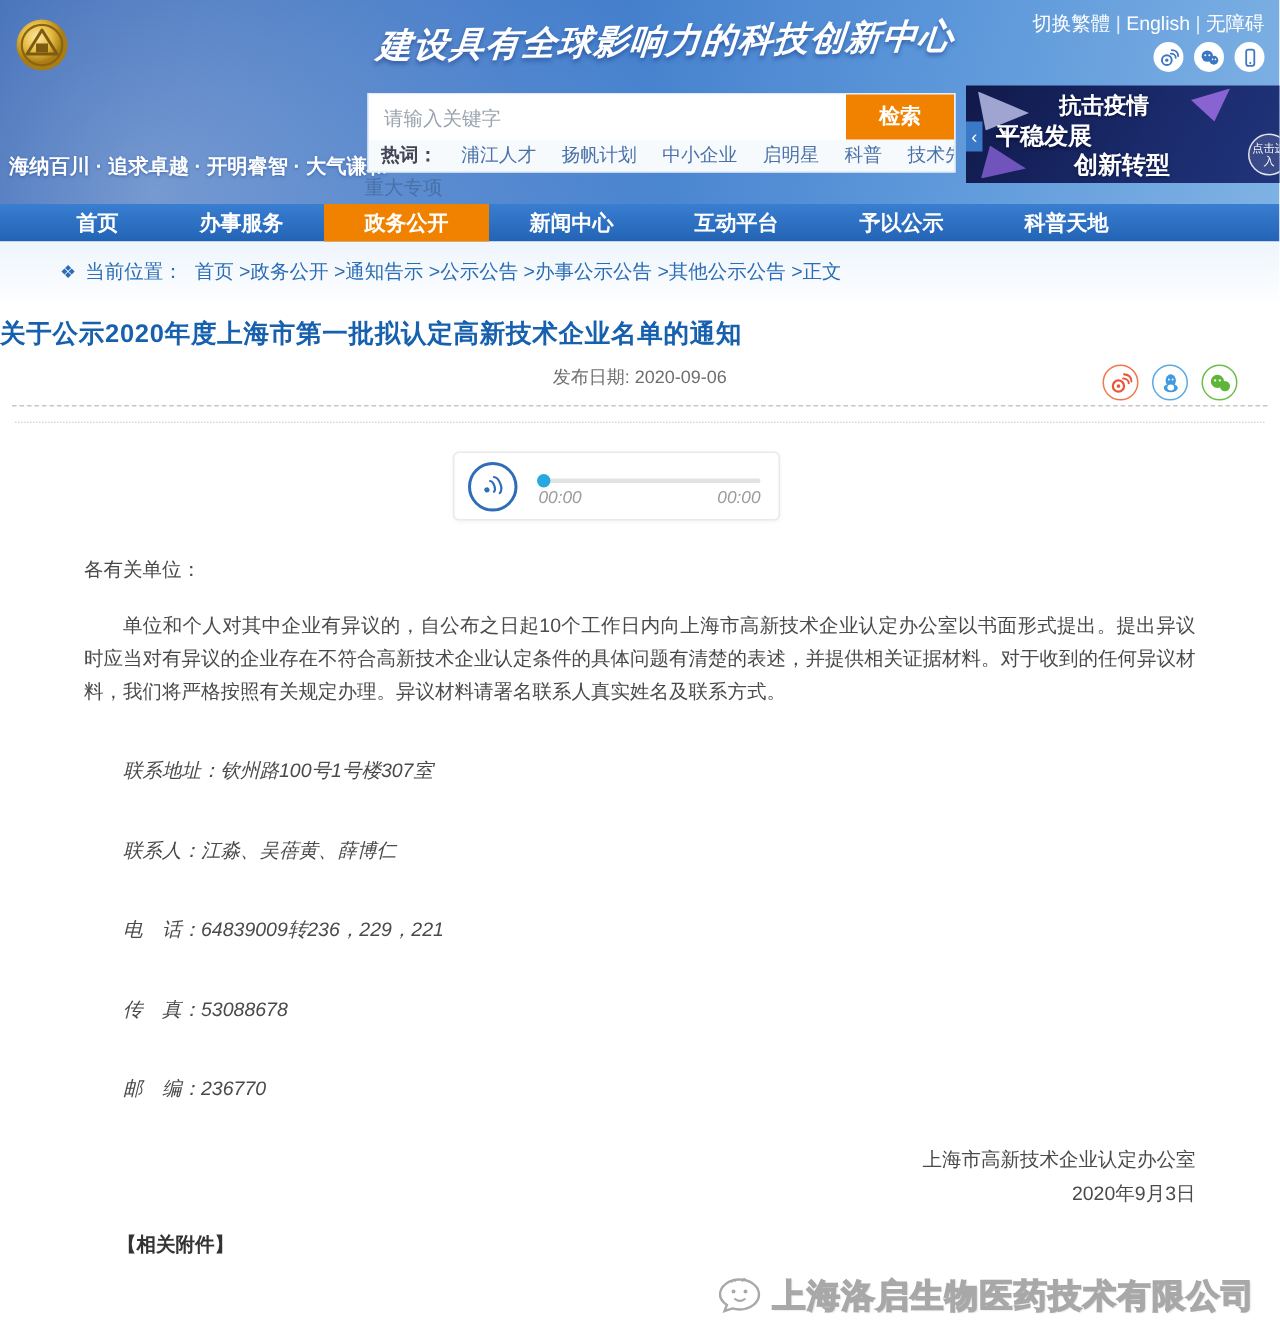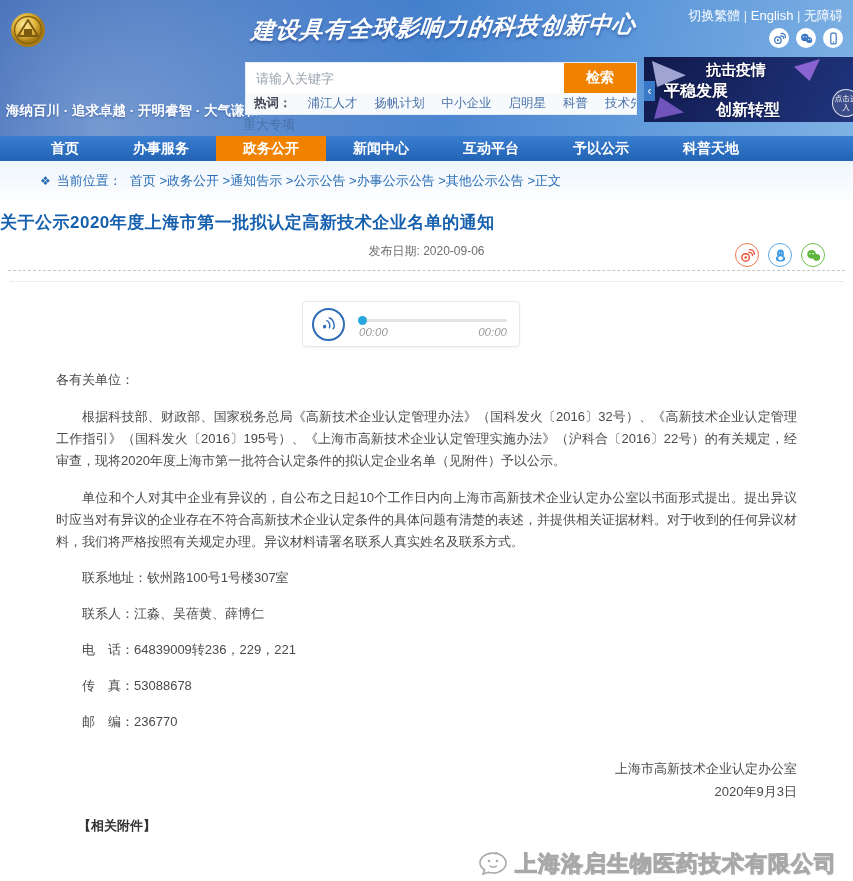--- a/index.html
+++ b/index.html
@@ -123,21 +123,21 @@
     background:#e3e3e3; border-radius:2px; cursor:pointer; }
   .player-knob { position:absolute; left:-1px; top:-3px; width:9px; height:9px; border-radius:50%;
     background:#29a8e0; }
   .player-time { position:absolute; top:24px; font-size:11.5px; font-style:italic; color:#9a9a9a; }
   .pt-cur { left:56px; } .pt-tot { right:12px; }
 
   .para { line-height:22px; text-align:justify; }
   .salutation { margin-top:22px; }
   .indent { text-indent:2em; }
   .p-body { margin-top:15px; }
-  .contact { margin-top:14px; text-indent:2em; }
+  .contact { margin-top:31px; text-indent:2em;font-style:italic; }
   .contact:first-of-type { margin-top:29px; }
   .signature { margin-top:24px; text-align:right; line-height:23px; }
   .attachment { margin-top:14px; padding-left:22px; }
   .attach-label { font-weight:bold; color:#333; font-size:13px; }
 
   .watermark { position:absolute; right:16px; bottom:2px; display:flex; align-items:center;
     gap:6px; pointer-events:none; }
   .watermark svg { width:30px; height:26px; }
   .watermark-text { font-size:22px; font-weight:bold; letter-spacing:1px; color:rgba(255,255,255,.1);
     -webkit-text-stroke:1px #a8a8a8; text-shadow:1px 1px 1px rgba(0,0,0,.15); white-space:nowrap; }
@@ -295,21 +295,20 @@
       </svg>
     </div>
     <div class="player-track">
       <div class="player-knob"></div>
     </div>
     <div class="player-time pt-cur">00:00</div>
     <div class="player-time pt-tot">00:00</div>
   </div>
 
   <p class="para salutation">各有关单位：</p>
-  <p class="para indent p-body">根据科技部、财政部、国家税务总局《高新技术企业认定管理办法》（国科发火〔2016〕32号）、《高新技术企业认定管理工作指引》（国科发火〔2016〕195号）、《上海市高新技术企业认定管理实施办法》（沪科合〔2016〕22号）的有关规定，经审查，现将2020年度上海市第一批符合认定条件的拟认定企业名单（见附件）予以公示。</p>
   <p class="para indent p-body">单位和个人对其中企业有异议的，自公布之日起10个工作日内向上海市高新技术企业认定办公室以书面形式提出。提出异议时应当对有异议的企业存在不符合高新技术企业认定条件的具体问题有清楚的表述，并提供相关证据材料。对于收到的任何异议材料，我们将严格按照有关规定办理。异议材料请署名联系人真实姓名及联系方式。</p>
 
   <p class="para contact">联系地址：钦州路100号1号楼307室</p>
   <p class="para contact">联系人：江淼、吴蓓黄、薛博仁</p>
   <p class="para contact">电　话：64839009转236，229，221</p>
   <p class="para contact">传　真：53088678</p>
   <p class="para contact">邮　编：236770</p>
 
   <div class="signature">
     <div>上海市高新技术企业认定办公室</div>

